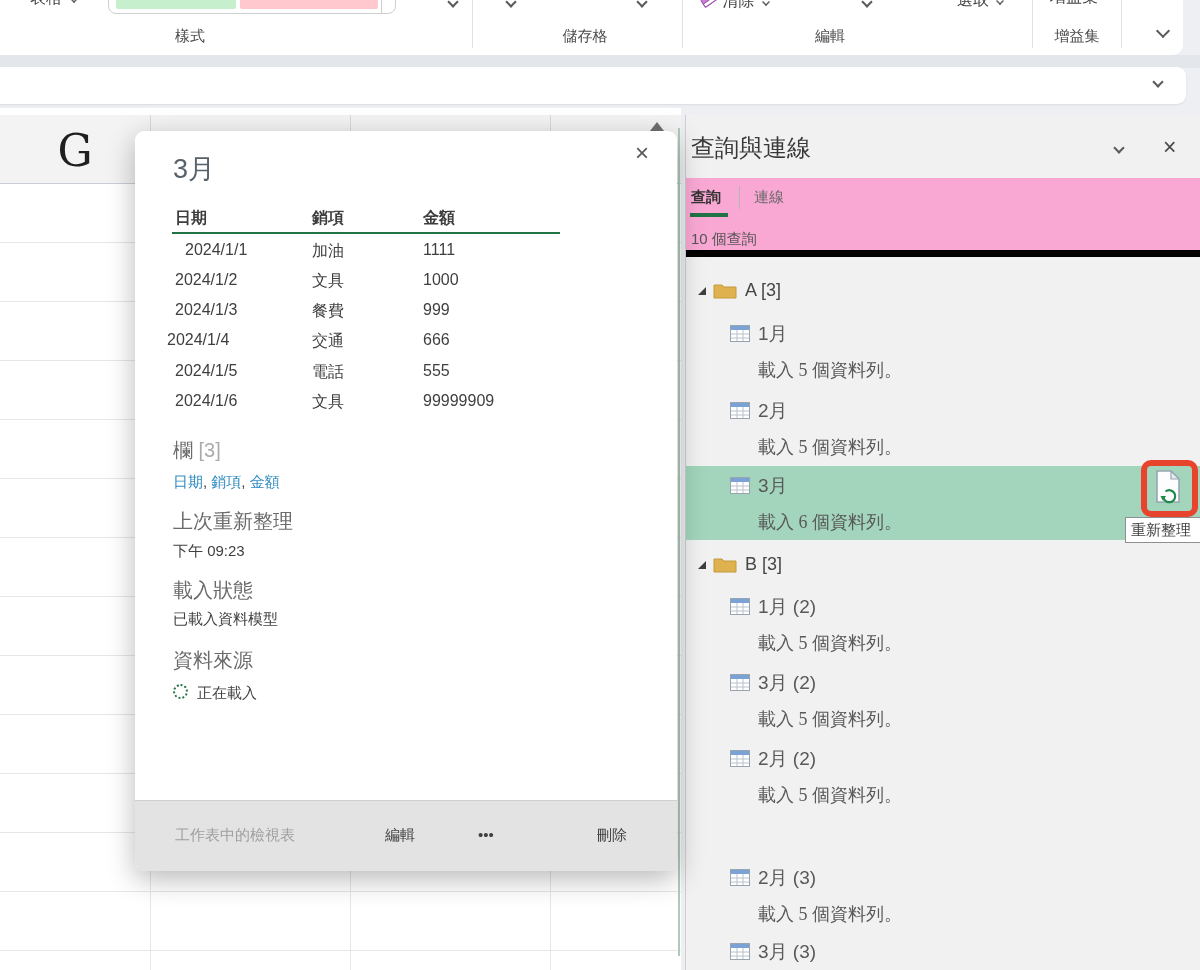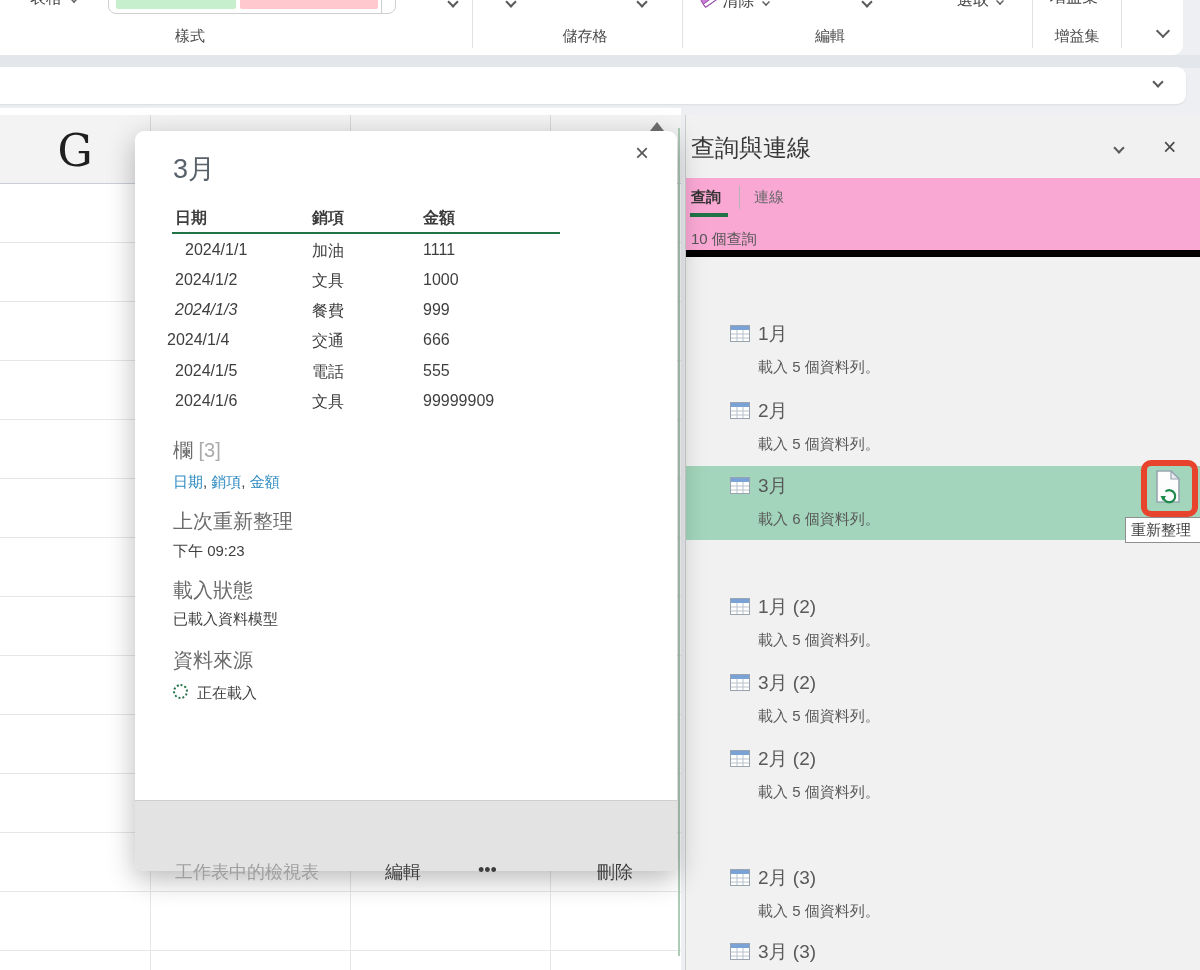--- a/index.html
+++ b/index.html
@@ -51,21 +51,21 @@
   .pt-cell { position:absolute; font-size:16px; color:#3f3f3f; }
   .pt-line { position:absolute; left:37px; top:101px; width:388px; height:2px; background:#217346; }
   .sec-h { position:absolute; left:38px; font-size:20px; color:#6b6b6b; }
   .sec-v { position:absolute; left:38px; font-size:15px; color:#3f3f3f; }
   .col-count { color:#ababab; }
   .link { color:#2f8bc1; }
   .spinner { position:absolute; left:38px; top:553px; width:15px; height:15px;
              border:2px dotted #217346; border-radius:50%; }
   .popup-footer { position:absolute; left:0; top:669px; width:100%; height:71px; background:#e3e3e3;
                   border-top:1px solid #cfcfcf; border-radius:0 0 9px 9px; }
-  .pf-item { position:absolute; top:25px; font-size:18px; color:#3f3f3f; cursor:default;margin-top:34px; }
+  .pf-item { position:absolute; top:25px; font-size:15px; color:#3f3f3f; cursor:default; }
   .pf-disabled { color:#9f9f9f; }
 
   
   .pane { position:absolute; left:685px; top:115px; width:515px; height:855px;
           background:#f1f1f1; border-left:1px solid #cfcfcf; z-index:2; }
   .pane-title { position:absolute; left:5px; top:17px; font-size:24px; color:#383838; }
   .pane-chev { position:absolute; left:429px; top:29px; }
   .pane-close { position:absolute; left:477px; top:19px; font-size:23px; color:#4a4a4a; }
   .tabstrip { position:absolute; left:0; top:63px; width:100%; height:79px; background:#f9a8d4;
               border-bottom:7px solid #000000; }
@@ -73,21 +73,21 @@
   .tab-underline { position:absolute; left:4px; top:35px; width:38px; height:4px; background:#217346; }
   .tab-div { position:absolute; left:53px; top:8px; width:1px; height:23px; background:#b5b5b5; }
   .tab-c { position:absolute; left:68px; top:10px; font-size:15px; color:#666; }
   .count-text { position:absolute; left:5px; top:52px; font-size:15px; color:#555; }
   .grp-row { position:absolute; left:0; width:100%; height:30px; }
   .tri { position:absolute; left:11px; top:8px; }
   .fold { position:absolute; left:27px; top:3px; }
   .grp-name { position:absolute; left:59px; top:2px; font-size:18px; color:#474747; }
   .q-icon { position:absolute; left:44px; }
   .q-name { position:absolute; left:72px; font-size:19px; color:#595959; }
-  .q-detail { position:absolute; left:72px; font-size:15px; color:#595959; }
+  .q-detail { position:absolute; left:72px; font-size:18px; color:#595959;font-family:Liberation Serif, serif; }
   .sel-row { position:absolute; left:0; top:351px; width:100%; height:74px; background:#a2d5bb; }
   .refresh-btn { position:absolute; left:469px; top:355px; width:26px; height:34px; }
   .red-box { position:absolute; left:455px; top:345px; width:57px; height:57px;
              border:6px solid #e8432c; border-radius:10px; z-index:8; }
   .tooltip { position:absolute; left:439px; top:402px; width:82px; height:26px; background:#fff;
              border:1px solid #8f8f8f; font-size:15px; color:#444; line-height:24px;
              padding-left:5px; z-index:7; white-space:nowrap; }
 </style>
 </head>
 <body>
@@ -173,21 +173,21 @@
     <div class="pt-line"></div>
 
     <div class="pt-cell" style="left:40px;  top:110px;margin-left:10px;">2024/1/1</div>
     <div class="pt-cell" style="left:177px; top:110px;">加油</div>
     <div class="pt-cell" style="left:288px; top:110px;">1111</div>
 
     <div class="pt-cell" style="left:40px;  top:140px;">2024/1/2</div>
     <div class="pt-cell" style="left:177px; top:140px;">文具</div>
     <div class="pt-cell" style="left:288px; top:140px;">1000</div>
 
-    <div class="pt-cell" style="left:40px;  top:170px;font-style:italic;">2024/1/3</div>
+    <div class="pt-cell" style="left:40px;  top:170px;">2024/1/3</div>
     <div class="pt-cell" style="left:177px; top:170px;">餐費</div>
     <div class="pt-cell" style="left:288px; top:170px;">999</div>
 
     <div class="pt-cell" style="left:32px;  top:200px;">2024/1/4</div>
     <div class="pt-cell" style="left:177px; top:200px;">交通</div>
     <div class="pt-cell" style="left:288px; top:200px;text-align:center;">666</div>
 
     <div class="pt-cell" style="left:40px;  top:231px;">2024/1/5</div>
     <div class="pt-cell" style="left:177px; top:231px;">電話</div>
     <div class="pt-cell" style="left:288px; top:231px;">555</div>
@@ -230,20 +230,29 @@
     <div class="tabstrip">
       <div class="tab-q">查詢</div>
       <div class="tab-underline"></div>
       <div class="tab-div"></div>
       <div class="tab-c">連線</div>
       <div class="count-text">10 個查詢</div>
     </div>
 
     <div class="sel-row"></div>
 
+    <div class="grp-row" style="top:163px;">
+      <svg class="tri" width="10" height="10">
+          <polygon points="9,1 9,9 1,9" fill="#3f3f3f"></polygon>
+        </svg>
+      <svg class="fold" width="24" height="18">
+        <path d="M1,4 h8 l2,2 h12 v11 h-22 z" fill="#e0b14f" stroke="#c29a3b"></path>
+      </svg>
+      <span class="grp-name"><span>A</span> <span>[3]</span></span>
+    </div>
 
     <div>
       <svg class="q-icon" style="top:210px;" width="20" height="17">
           <rect x="0.5" y="0.5" width="19" height="16" fill="#fff" stroke="#98a5b1"></rect>
           <rect x="1" y="1" width="18" height="4" fill="#7ba2d4"></rect>
           <line x1="1" y1="9" x2="19" y2="9" stroke="#b9c2cc"></line>
           <line x1="1" y1="13" x2="19" y2="13" stroke="#b9c2cc"></line>
           <line x1="7" y1="5" x2="7" y2="16" stroke="#b9c2cc"></line>
           <line x1="13" y1="5" x2="13" y2="16" stroke="#b9c2cc"></line>
         </svg>
@@ -278,20 +287,29 @@
       <svg class="refresh-btn" viewBox="0 0 26 34">
         <path d="M2,1 h14 l8,8 v23 h-22 z" fill="#fdfdfd" stroke="#98a5b1" stroke-width="1.6"></path>
         <path d="M16,1 l8,8 h-8 z" fill="#e7ecef" stroke="#98a5b1" stroke-width="1.2"></path>
         <path d="M10.5,21.5 a6,6 0 1 1 -2,6.5" fill="none" stroke="#1f8a4d" stroke-width="2.2"></path>
         <polygon points="5.5,26 11,26 8,31" fill="#1f8a4d"></polygon>
       </svg>
     </div>
     <div class="red-box"></div>
     <div class="tooltip">重新整理</div>
 
+    <div class="grp-row" style="top:437px;">
+      <svg class="tri" width="10" height="10">
+          <polygon points="9,1 9,9 1,9" fill="#3f3f3f"></polygon>
+        </svg>
+      <svg class="fold" width="24" height="18">
+          <path d="M1,4 h8 l2,2 h12 v11 h-22 z" fill="#e0b14f" stroke="#c29a3b"></path>
+        </svg>
+      <span class="grp-name"><span>B</span> <span>[3]</span></span>
+    </div>
 
     <div>
       <svg class="q-icon" style="top:483px;" width="20" height="17">
           <rect x="0.5" y="0.5" width="19" height="16" fill="#fff" stroke="#98a5b1"></rect>
           <rect x="1" y="1" width="18" height="4" fill="#7ba2d4"></rect>
           <line x1="1" y1="9" x2="19" y2="9" stroke="#b9c2cc"></line>
           <line x1="1" y1="13" x2="19" y2="13" stroke="#b9c2cc"></line>
           <line x1="7" y1="5" x2="7" y2="16" stroke="#b9c2cc"></line>
           <line x1="13" y1="5" x2="13" y2="16" stroke="#b9c2cc"></line>
         </svg>

